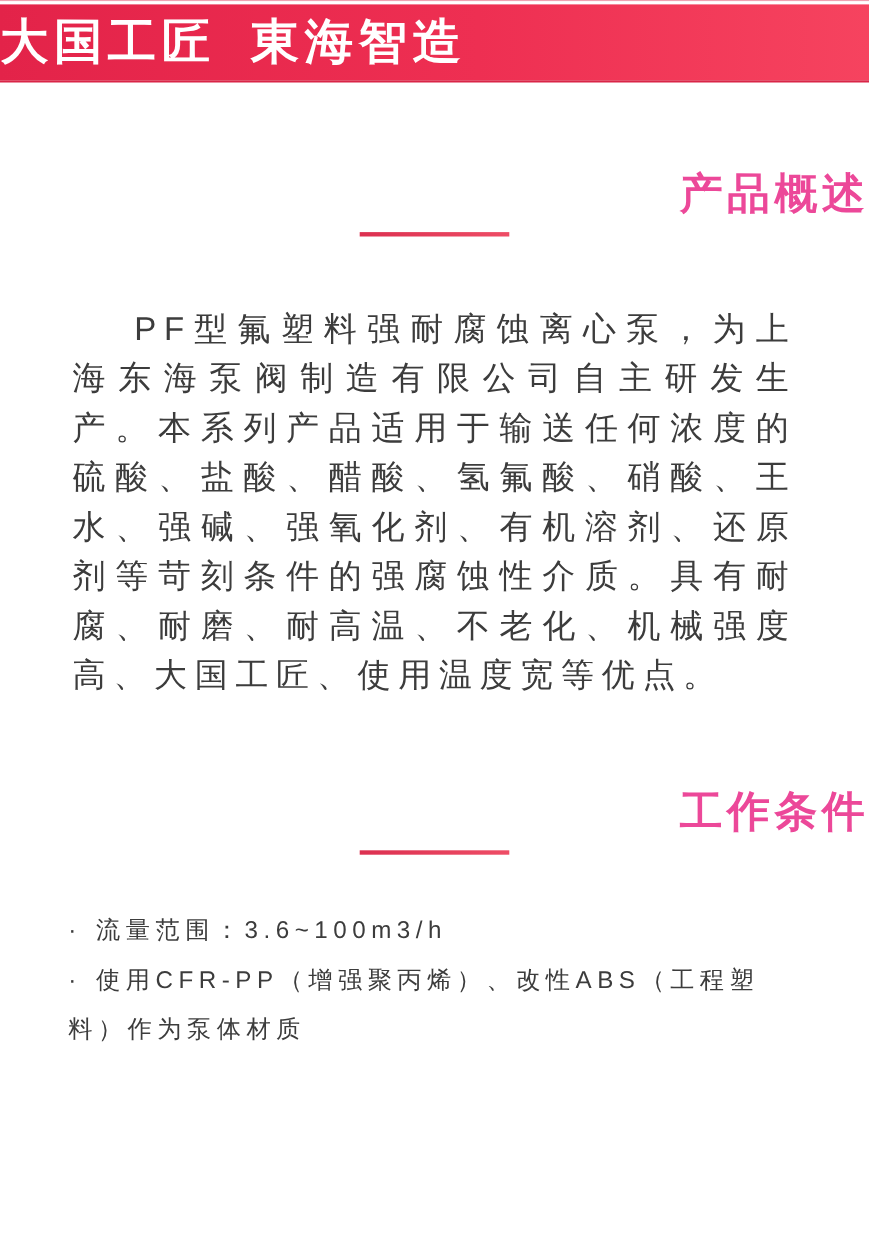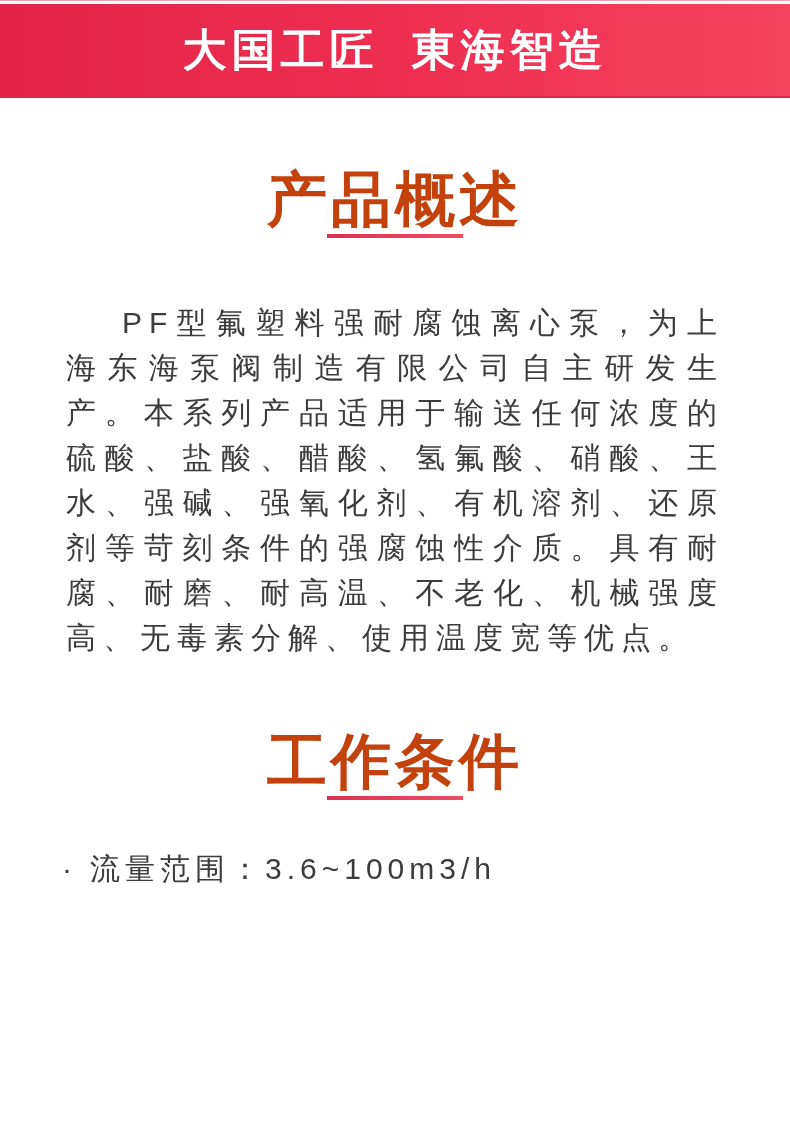--- a/index.html
+++ b/index.html
@@ -14,43 +14,44 @@
     height: 1144px;
     background: #ffffff;
     overflow: hidden;
   }
   .top-hairline {
     height: 1px;
     background: #efa2b2;
   }
   .banner {
     margin-top: 3px;
-    height: 94px;
+    height: 71px;
     background: linear-gradient(90deg, #e32349 0%, #ee2f52 55%, #f6435f 100%);
     border-bottom: 2px solid #d92547;
     box-sizing: border-box;
     display: flex;
     align-items: center;
-    justify-content: center;
+    justify-content: flex-start;
+    font-family: Liberation Serif, serif;
   }
   .banner-title {
     color: #ffffff;
     font-size: 44px;
     font-weight: bold;
     letter-spacing: 5px;
     word-spacing: 16px;
     white-space: nowrap;
   }
   .section-heading {
     margin-top: 80px;
-    text-align: center;
-    font-size: 60px;
+    text-align: right;
+    font-size: 39px;
     line-height: 44px;
     font-weight: bold;
-    color: #c2410c;
+    color: #ec4899;
     letter-spacing: 4px;
   }
   .section-heading.second {
   }
   .heading-underline {
     width: 136px;
     height: 4px;
     margin: 12px auto 0 auto;
     background: linear-gradient(90deg, #dc3050, #ee4d66);
   }
@@ -59,21 +60,21 @@
     font-size: 30px;
     line-height: 45px;
     color: #3c3c3c;
     letter-spacing: 7px;
     text-align: justify;
     text-justify: inter-character;
     text-indent: 56px;
   }
   .bullet-list {
     margin: 46px 58px 0 62px;
-    font-size: 30px;
+    font-size: 22px;
     line-height: 45px;
     color: #3c3c3c;
     letter-spacing: 5px;
   }
   .bullet-item {
     display: block;
   }
   .bullet-dot {
     display: inline-block;
     margin-right: 13px;
@@ -87,22 +88,23 @@
 
   <div class="top-hairline"></div>
 
   <div class="banner">
     <div class="banner-title">大国工匠 東海智造</div>
   </div>
 
   <div class="section-heading">产品概述</div>
   <div class="heading-underline"></div>
 
-  <div class="overview-paragraph">PF型氟塑料强耐腐蚀离心泵，为上海东海泵阀制造有限公司自主研发生产。本系列产品适用于输送任何浓度的硫酸、盐酸、醋酸、氢氟酸、硝酸、王水、强碱、强氧化剂、有机溶剂、还原剂等苛刻条件的强腐蚀性介质。具有耐腐、耐磨、耐高温、不老化、机械强度高、无毒素分解、使用温度宽等优点。</div>
+  <div class="overview-paragraph">PF型氟塑料强耐腐蚀离心泵，为上海东海泵阀制造有限公司自主研发生产。本系列产品适用于输送任何浓度的硫酸、盐酸、醋酸、氢氟酸、硝酸、王水、强碱、强氧化剂、有机溶剂、还原剂等苛刻条件的强腐蚀性介质。具有耐腐、耐磨、耐高温、不老化、机械强度高、大国工匠、使用温度宽等优点。</div>
 
   <div class="section-heading second">工作条件</div>
   <div class="heading-underline"></div>
 
   <div class="bullet-list">
     <span class="bullet-item"><span class="bullet-dot">·</span><span>流量范围：3.6~100m3/h</span></span>
+    <span class="bullet-item"><span class="bullet-dot">·</span><span>使用CFR-PP（增强聚丙烯）、改性ABS（工程塑料）作为泵体材质</span></span>
   </div>
 
 </div>
 
 </body></html>

